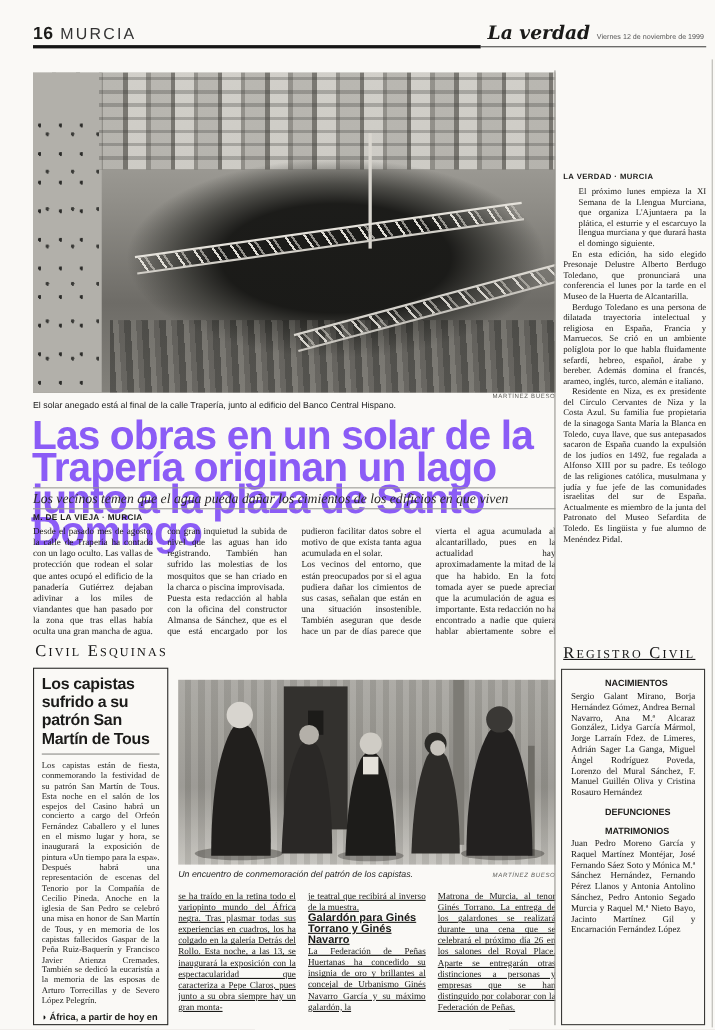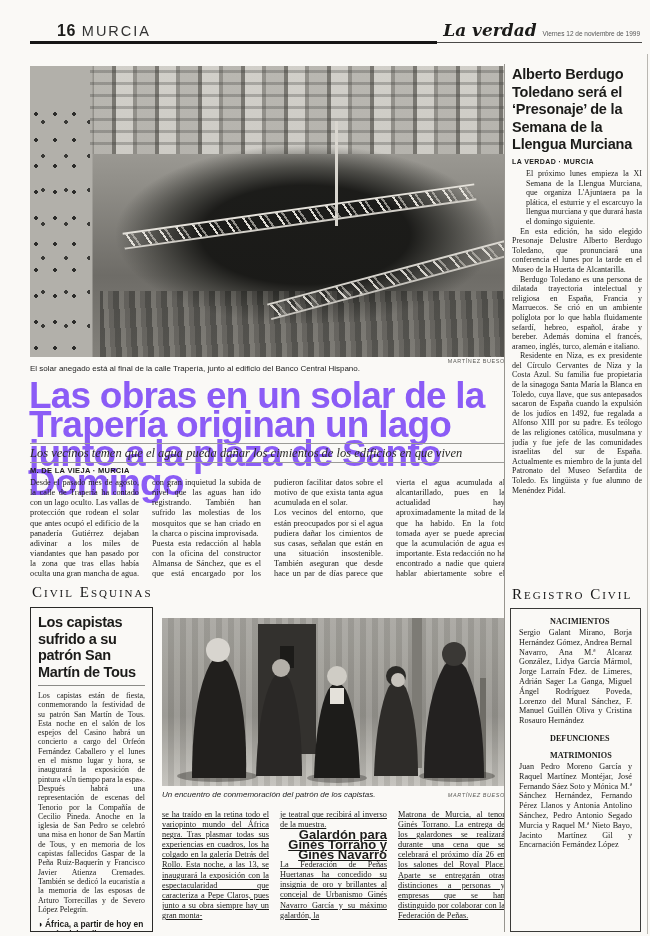--- a/index.html
+++ b/index.html
@@ -1,21 +1,21 @@
 <!DOCTYPE html>
 <html lang="es"><head>
 <meta charset="utf-8">
 <style>
   html,body{margin:0;padding:0;background:#e8e6e1;}
   .page{position:relative;width:650px;height:936px;background:#faf9f6;overflow:hidden;
         font-family:"Liberation Serif",serif;color:#1b1b19;}
   [data-bind]{}
 
   
-  .hdr-left{position:absolute;left:30px;top:22px;font-family:"Liberation Sans",sans-serif;margin-left:27px;}
+  .hdr-left{position:absolute;left:30px;top:22px;font-family:"Liberation Sans",sans-serif;}
   .hdr-num{font-size:16px;font-weight:bold;letter-spacing:.5px;}
   .hdr-sec{font-size:14.5px;letter-spacing:2px;color:#333;margin-left:6px;}
   .hdr-right{position:absolute;right:10px;top:20px;text-align:right;white-space:nowrap;}
   .masthead{font-family:"DejaVu Serif","Liberation Serif",serif;font-style:italic;font-weight:bold;font-size:17px;}
   .hdr-date{font-family:"Liberation Sans",sans-serif;font-size:6.5px;color:#555;margin-left:6px;}
   .rule-left{position:absolute;left:30px;top:41px;width:407px;height:2.5px;background:#161616;}
   .rule-right{position:absolute;left:437px;top:42px;width:205px;height:1px;background:#4a4a48;}
 
   
   .photo-main{position:absolute;left:30px;top:66px;width:475px;height:291px;overflow:hidden;
@@ -52,21 +52,21 @@
   .standfirst{position:absolute;left:30px;top:446px;width:475px;font-style:italic;font-size:12.5px;color:#2a2a28;}
   .sf-rule-b{position:absolute;left:30px;top:462px;width:475px;height:1px;background:#9b9b97;}
   .byline{position:absolute;left:30px;top:466px;font-family:"Liberation Sans",sans-serif;font-size:7.5px;font-weight:bold;letter-spacing:.3px;}
 
   .body-cols{position:absolute;left:30px;top:478px;width:475px;height:103px;display:flex;gap:13px;overflow:hidden;}
   .bcol{width:109px;font-size:8.3px;line-height:10.15px;text-align:justify;white-space:pre-line;hyphens:auto;}
 
   
   .sec-head{font-variant:small-caps;font-size:15px;letter-spacing:2px;color:#161616;font-family:"Liberation Serif",serif;}
   .ce-head{position:absolute;left:32px;top:584px;}
-  .rc-head{position:absolute;left:512px;top:586px;}
+  .rc-head{position:absolute;left:512px;top:586px;text-decoration:underline;}
 
   
   .cap-box{position:absolute;left:30px;top:607px;width:123px;height:325px;border:1.5px solid #2a2a28;
     padding:6px 7px;box-sizing:border-box;overflow:hidden;}
   .cap-box h3{margin:0 0 5px;padding-bottom:5px;border-bottom:1px solid #8b8b87;
     font-family:"Liberation Sans",sans-serif;font-size:14.5px;line-height:16.5px;letter-spacing:-.3px;}
   .cap-body{font-size:7.9px;line-height:9.3px;text-align:justify;hyphens:auto;}
   .brief{margin-top:6px;}
   .brief-title{font-family:"Liberation Sans",sans-serif;font-weight:bold;font-size:8.4px;line-height:9.8px;}
   .brief-bullet{color:#111;margin-right:2px;}
@@ -74,39 +74,39 @@
   
   .photo-cap{position:absolute;left:162px;top:618px;width:343px;height:168px;overflow:hidden;
     background:
       repeating-linear-gradient(90deg,rgba(255,255,255,.07) 0 6px,rgba(0,0,0,.07) 6px 12px),
       linear-gradient(#a8a6a0 0,#96948e 58%,#b3b1ab 84%,#c3c1bb 100%);}
   .cp-caption-row{position:absolute;left:162px;top:790px;width:343px;display:flex;justify-content:space-between;align-items:baseline;font-style:italic;}
 
   .ce-cols{position:absolute;left:162px;top:810px;width:343px;height:122px;display:flex;gap:11px;overflow:hidden;text-decoration:underline;}
   .cecol{width:107px;font-size:8.3px;line-height:10.1px;text-align:justify;hyphens:auto;}
   .cecol p{margin:0;}
-  .gal-head{font-family:"Liberation Sans",sans-serif;font-weight:bold;font-size:13px;line-height:10px;margin:3px 0 1px;text-align:right;}
+  .gal-head{font-family:"Liberation Sans",sans-serif;font-weight:bold;font-size:10px;line-height:10px;margin:3px 0 1px;text-align:left;}
 
   
   .vsep{position:absolute;left:504px;top:64px;width:1px;height:868px;background:#97958f;}
   .pg-edge{position:absolute;left:647px;top:54px;width:1px;height:880px;background:#b9b7b1;}
 
   .ll-head{position:absolute;left:512px;top:66px;width:130px;font-family:"Liberation Sans",sans-serif;
     font-weight:bold;font-size:14.5px;line-height:17.5px;letter-spacing:-.2px;}
   .ll-byline{position:absolute;left:512px;top:158px;font-family:"Liberation Sans",sans-serif;font-size:7px;font-weight:bold;letter-spacing:.4px;}
   .ll-body{position:absolute;left:512px;top:169px;width:130px;height:412px;overflow:hidden;
     font-size:8px;line-height:9.6px;text-align:justify;hyphens:auto;}
   .ll-body p{margin:0;text-indent:8px;}
   .ll-body p:first-child{text-indent:0;margin-left:14px;}
 
   
   .rc-box{position:absolute;left:510px;top:608px;width:131px;height:324px;border:1px solid #3a3a38;
     padding:8px 8px;box-sizing:border-box;overflow:hidden;}
   .rc-group{margin-bottom:8px;}
-  .rc-label{font-family:Liberation Serif, serif;font-weight:bold;font-size:8.2px;margin-bottom:2px;padding-left:31px;}
+  .rc-label{font-family:Liberation Sans, sans-serif;font-weight:bold;font-size:8.2px;margin-bottom:2px;padding-left:31px;}
   .rc-names{font-size:8.2px;line-height:9.8px;text-align:justify;hyphens:auto;}
 </style>
 </head>
 <body>
 
 <div class="page">
 
   <div class="hdr-left">
     <span class="hdr-num" data-bind="page.number">16</span><span class="hdr-sec" data-bind="page.section">MURCIA</span>
   </div>
@@ -187,21 +187,20 @@
       <p data-bind="cuatro_esquinas.col_b_lead">je teatral que recibirá al inverso de la muestra.</p>
       <p class="gal-head" data-bind="cuatro_esquinas.col_b_heading">Galardón para Ginés Torrano y Ginés Navarro</p>
       <p data-bind="cuatro_esquinas.col_b_body">La Federación de Peñas Huertanas ha concedido su insignia de oro y brillantes al concejal de Urbanismo Ginés Navarro García y su máximo galardón, la</p>
     </div>
     <div class="cecol" data-bind="cuatro_esquinas.col_c">Matrona de Murcia, al tenor Ginés Torrano. La entrega de los galardones se realizará durante una cena que se celebrará el próximo día 26 en los salones del Royal Place. Aparte se entregarán otras distinciones a personas y empresas que se han distinguido por colaborar con la Federación de Peñas.</div>
   </div>
 
   <div class="vsep"></div>
   <div class="pg-edge"></div>
 
-  <h2 class="ll-head" style="margin:0" data-bind="llengua_article.headline">Alberto Berdugo Toledano será el ‘Presonaje’ de la Semana de la Llengua Murciana</h2>
   <div class="ll-byline" data-bind="llengua_article.byline">LA VERDAD · MURCIA</div>
   <div class="ll-body">
     <p data-bind="llengua_article.paragraphs.0">El próximo lunes empieza la XI Semana de la Llengua Murciana, que organiza L'Ajuntaera pa la plática, el esturrie y el escarcuyo la llengua murciana y que durará hasta el domingo siguiente.</p>
     <p data-bind="llengua_article.paragraphs.1">En esta edición, ha sido elegido Presonaje Delustre Alberto Berdugo Toledano, que pronunciará una conferencia el lunes por la tarde en el Museo de la Huerta de Alcantarilla.</p>
     <p data-bind="llengua_article.paragraphs.3">Berdugo Toledano es una persona de dilatada trayectoria intelectual y religiosa en España, Francia y Marruecos. Se crió en un ambiente políglota por lo que habla fluidamente sefardí, hebreo, español, árabe y bereber. Además domina el francés, arameo, inglés, turco, alemán e italiano.</p>
     <p data-bind="llengua_article.paragraphs.4">Residente en Niza, es ex presidente del Círculo Cervantes de Niza y la Costa Azul. Su familia fue propietaria de la sinagoga Santa María la Blanca en Toledo, cuya llave, que sus antepasados sacaron de España cuando la expulsión de los judíos en 1492, fue regalada a Alfonso XIII por su padre. Es teólogo de las religiones católica, musulmana y judía y fue jefe de las comunidades israelitas del sur de España. Actualmente es miembro de la junta del Patronato del Museo Sefardita de Toledo. Es lingüista y fue alumno de Menéndez Pidal.</p>
   </div>
 
   <div class="sec-head rc-head" data-bind="registro_civil.section_title">Registro Civil</div>
   <div class="rc-box">

